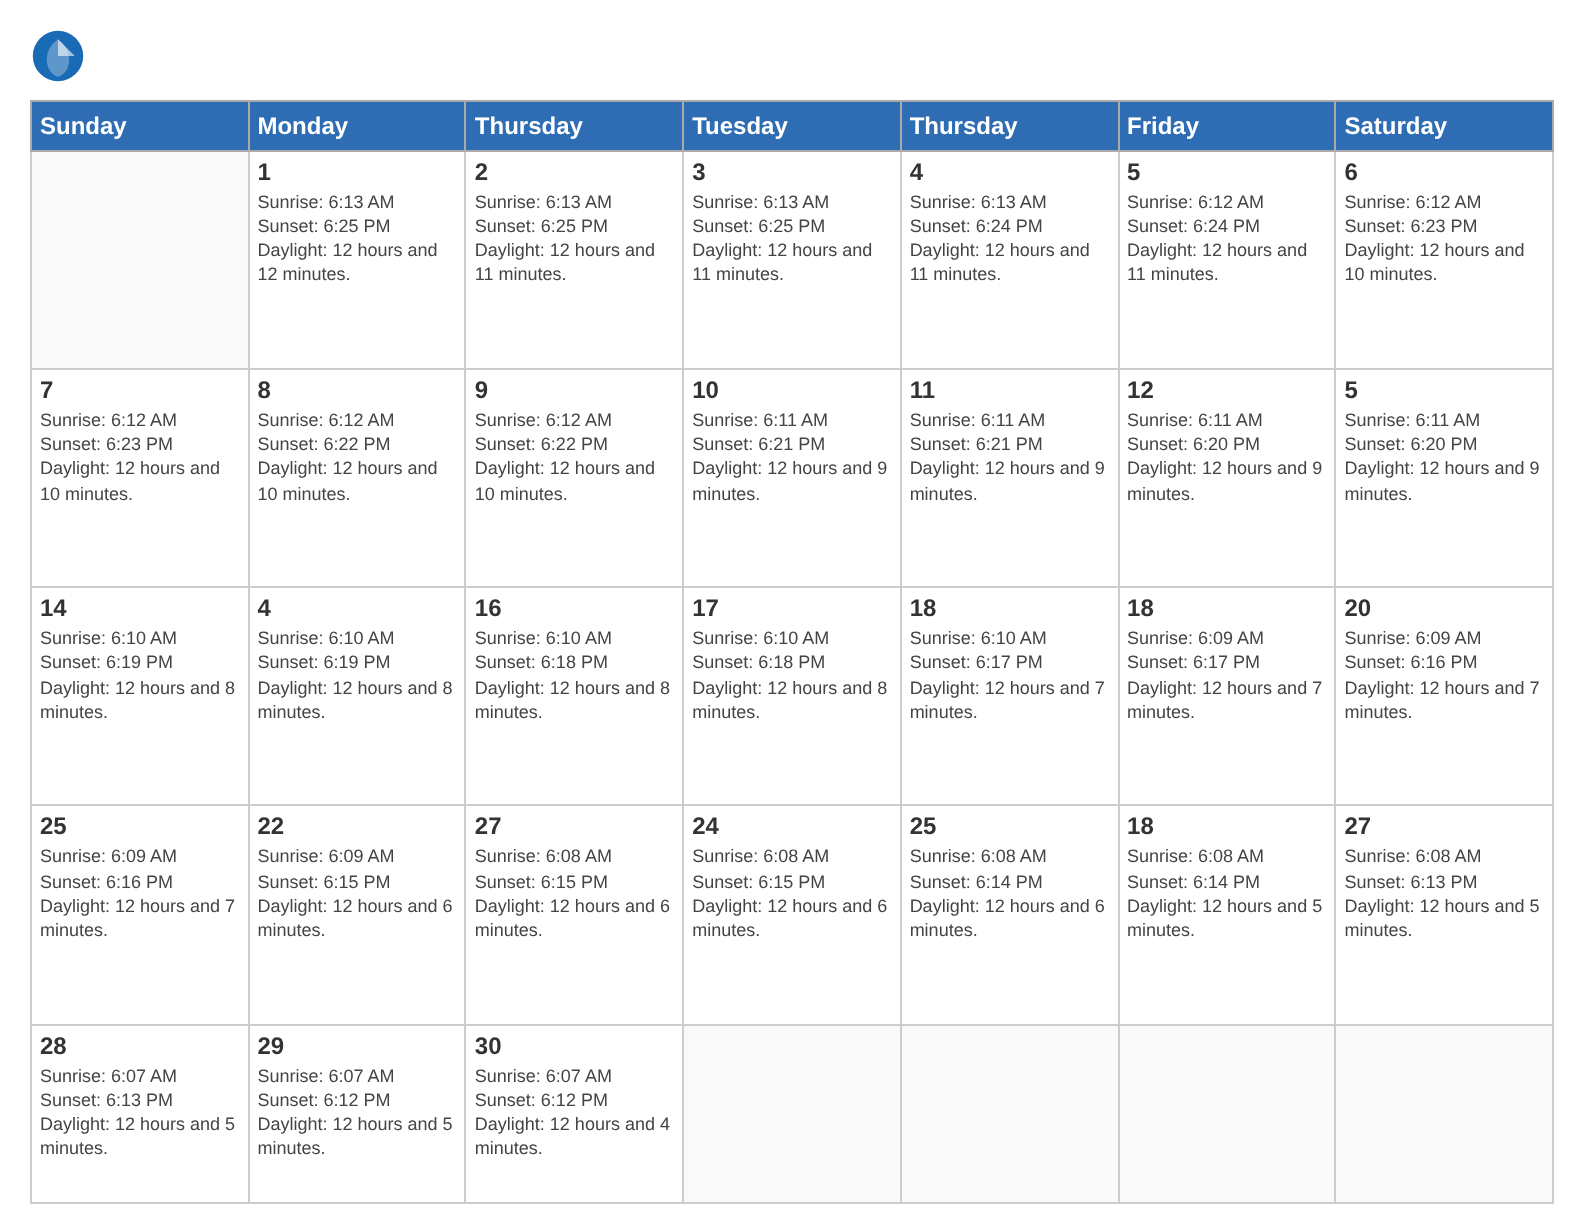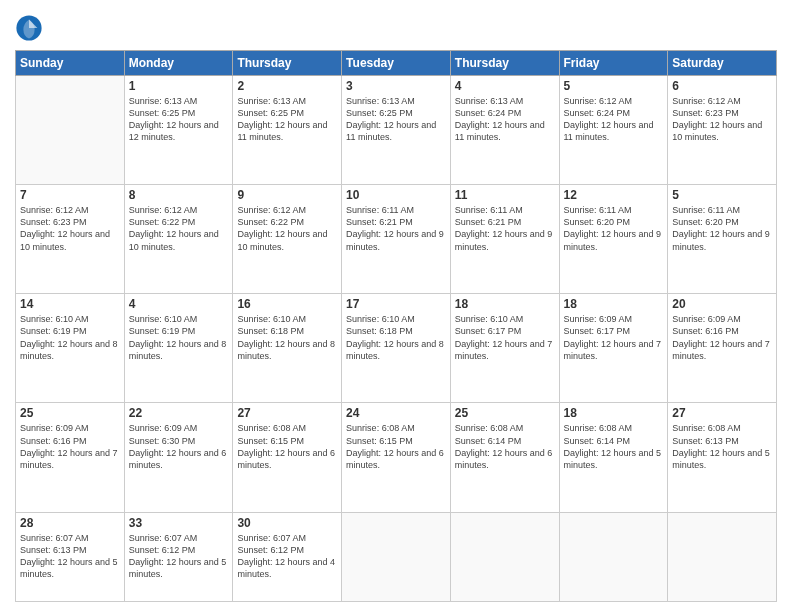--- a/index.html
+++ b/index.html
@@ -287,21 +287,21 @@
           <td>
             <div class="day-num">25</div>
             <div class="cell-info">Sunrise: 6:09 AM
 Sunset: 6:16 PM
 Daylight: 12 hours
 and 7 minutes.</div>
           </td>
           <td>
             <div class="day-num">22</div>
             <div class="cell-info">Sunrise: 6:09 AM
-Sunset: 6:30 PM
+Sunset: 6:15 PM
 Daylight: 12 hours
 and 6 minutes.</div>
           </td>
           <td>
             <div class="day-num">27</div>
             <div class="cell-info">Sunrise: 6:08 AM
 Sunset: 6:15 PM
 Daylight: 12 hours
 and 6 minutes.</div>
           </td>
@@ -336,21 +336,21 @@
         </tr>
         <tr>
           <td>
             <div class="day-num">28</div>
             <div class="cell-info">Sunrise: 6:07 AM
 Sunset: 6:13 PM
 Daylight: 12 hours
 and 5 minutes.</div>
           </td>
           <td>
-            <div class="day-num">33</div>
+            <div class="day-num">29</div>
             <div class="cell-info">Sunrise: 6:07 AM
 Sunset: 6:12 PM
 Daylight: 12 hours
 and 5 minutes.</div>
           </td>
           <td>
             <div class="day-num">30</div>
             <div class="cell-info">Sunrise: 6:07 AM
 Sunset: 6:12 PM
 Daylight: 12 hours

